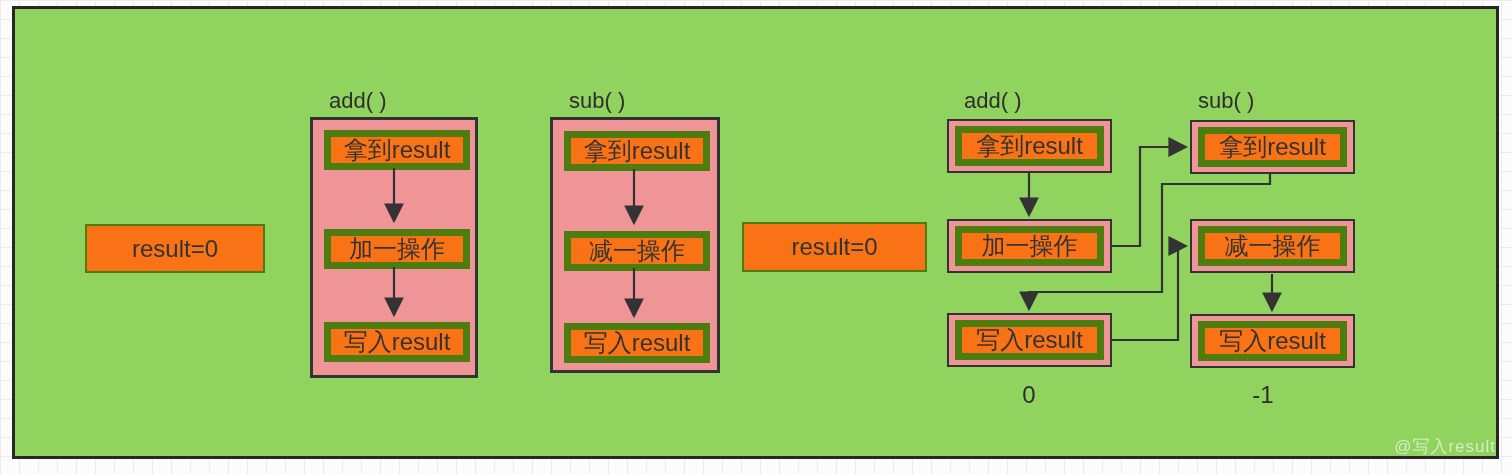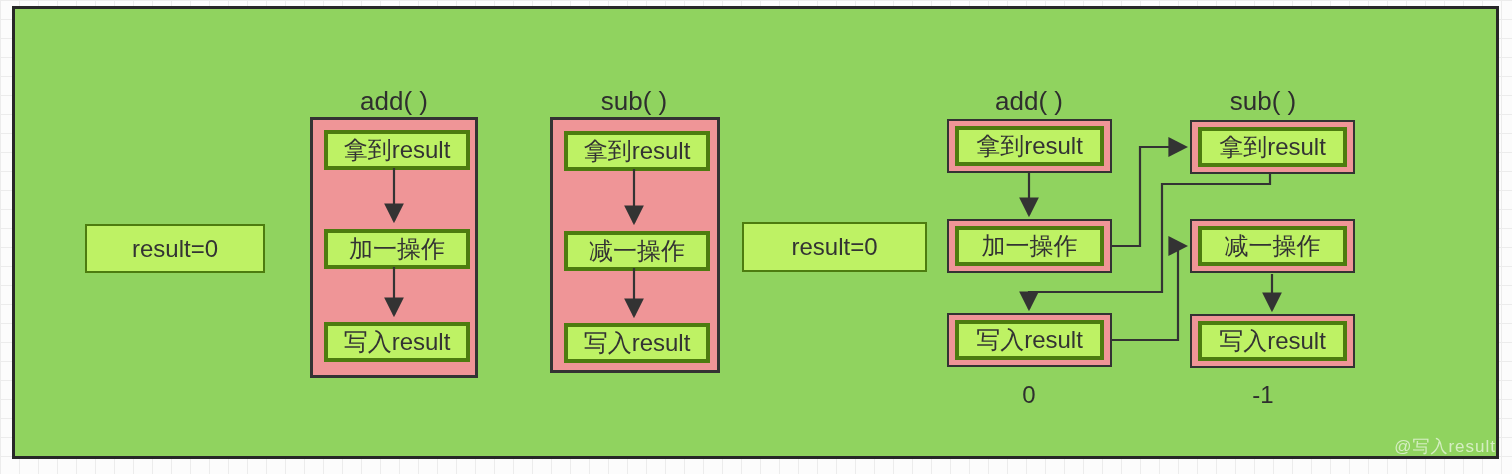--- a/index.html
+++ b/index.html
@@ -29,34 +29,34 @@
     position: absolute;
     left: 0; top: 0;
     width: 1512px; height: 474px;
     pointer-events: none;
     z-index: 2;
   }
 
   .abs { position: absolute; z-index: 3; }
 
   .box-white {
-    background: #bef264;
-    border: 4px solid #4d7c0f;
+    background: #f97316;
+    border: 7px solid #4d7c0f;
     display: flex;
     align-items: center;
     justify-content: center;
     color: #333333;
     font-size: 24px;
     white-space: nowrap;
   }
 
   .flow-title {
     color: #2e2e2e;
-    font-size: 26px;
-    text-align: center;
+    font-size: 22px;
+    text-align: left;
     line-height: 30px;
     z-index: 3;
   }
 
   .pink-container {
     background: #ef9597;
     border: 3px solid #333333;
     z-index: 1;
   }
 

